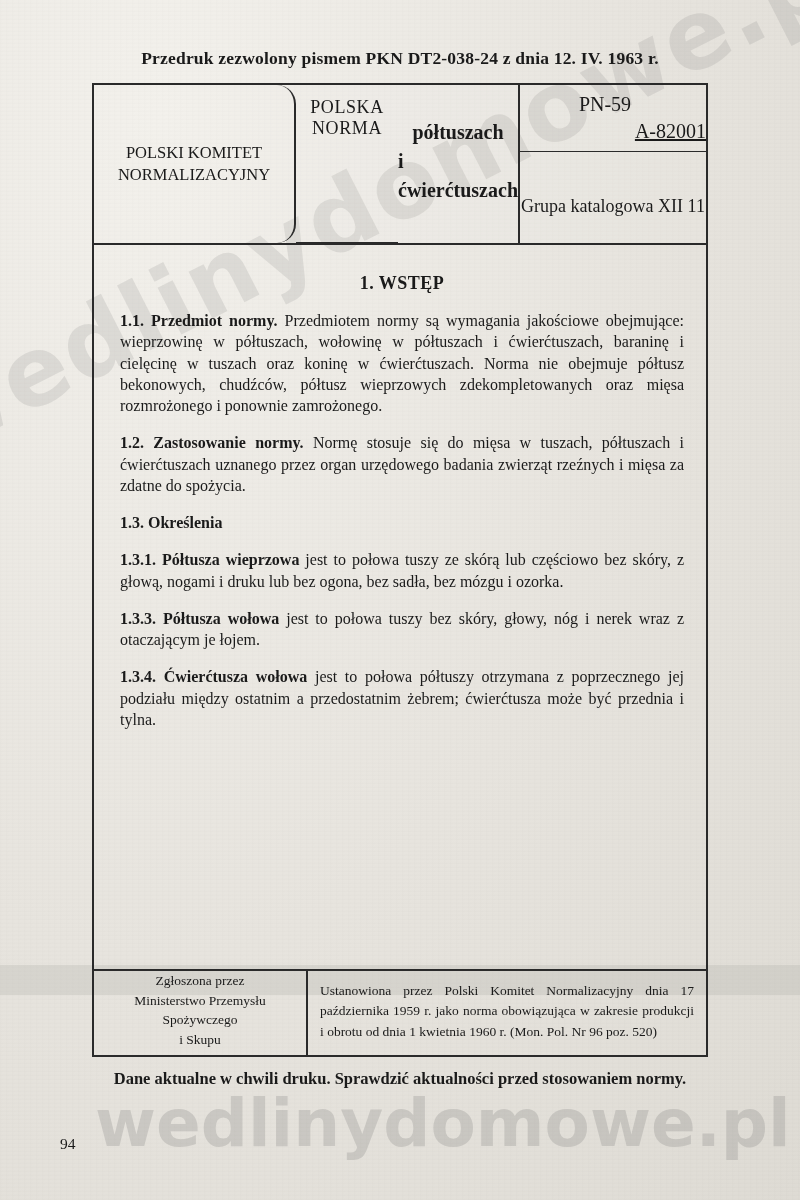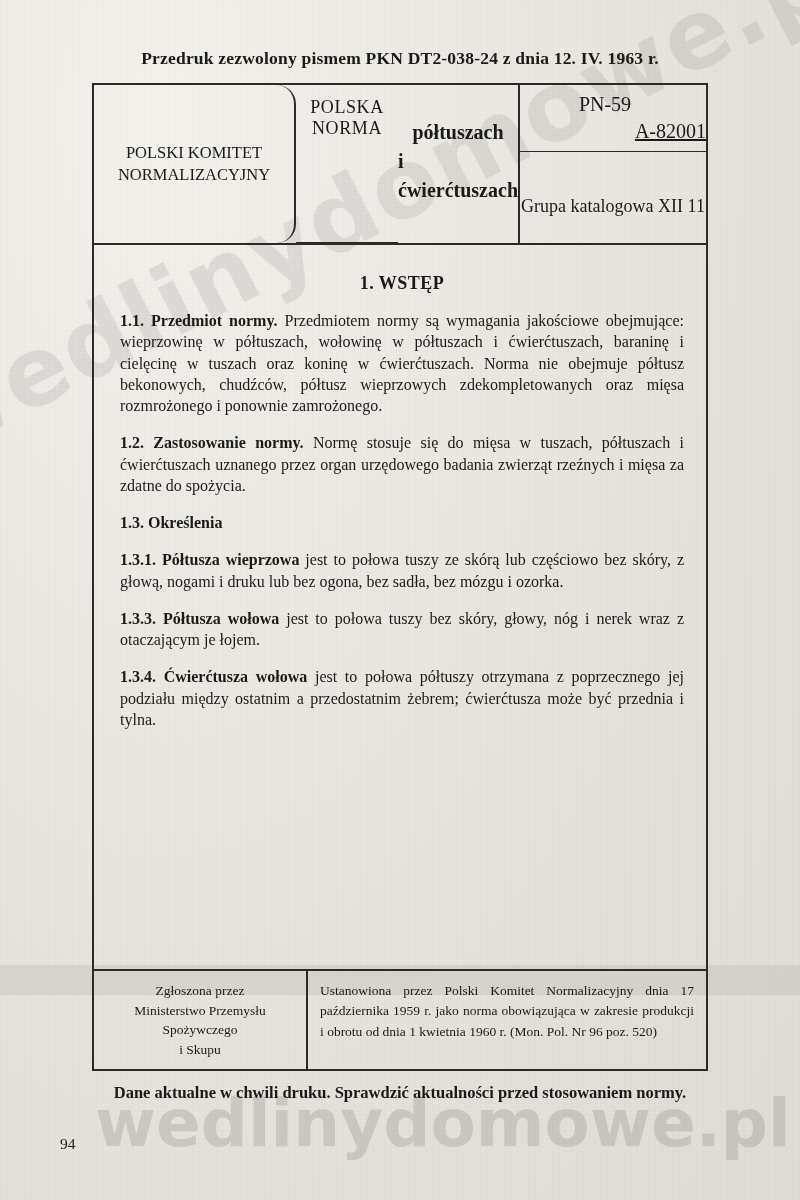--- a/index.html
+++ b/index.html
@@ -175,21 +175,21 @@
     border: 2px solid #2a2a2a;
     display: flex;
     min-height: 84px;
   }
   .foot-left {
     width: 200px;
     border-right: 2px solid #2a2a2a;
     text-align: center;
     font-size: 13.5px;
     line-height: 1.45;
-    padding: 10px 6px;
+    padding: 0 6px;
   }
   .foot-right {
     flex: 1;
     font-size: 13.5px;
     line-height: 1.5;
     padding: 10px 12px 8px 12px;
     text-align: justify;
   }
   .notice {
     margin: 10px 92px 13px 92px;

